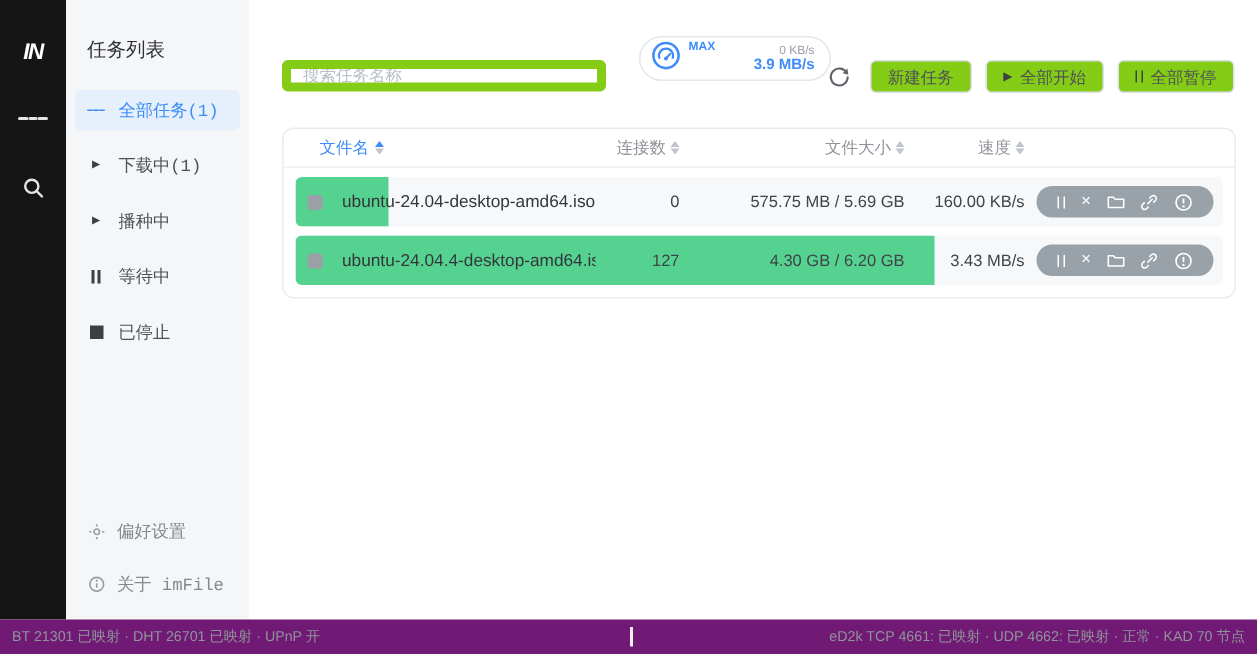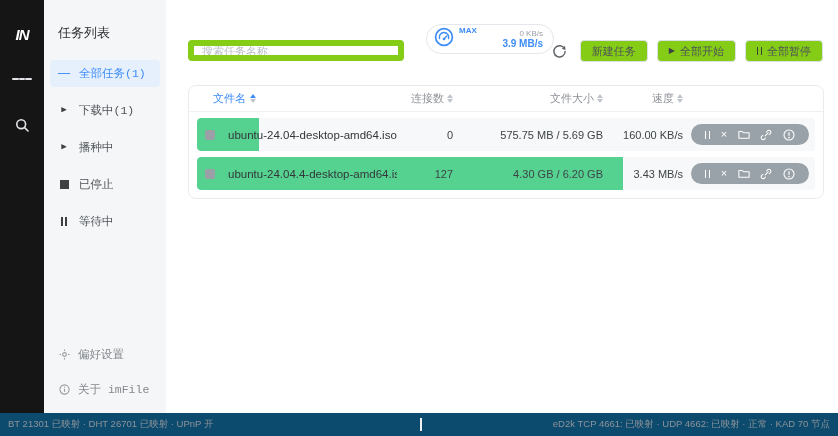--- a/index.html
+++ b/index.html
@@ -82,21 +82,21 @@
   .trow-content{position:relative;display:flex;align-items:center;height:100%;padding:0 6px 0 8px;font-size:11px;color:var(--text-main);}
   .status-square{width:10px;height:10px;border-radius:2px;background:#9aa0a6;margin-right:13px;flex-shrink:0;}
   .fname{flex:1;font-size:11.5px;color:#33373b;white-space:nowrap;overflow:hidden;}
   .cell{white-space:nowrap;}
   .action-pill{width:118px;height:21px;background:var(--pill-bg);border-radius:11px;display:flex;align-items:center;justify-content:space-around;padding:0 9px;margin-left:8px;}
   .pillbtn{background:none;border:none;cursor:pointer;display:flex;align-items:center;justify-content:center;padding:0;height:100%;}
   .pill-pause{width:5px;height:8px;border-left:1.5px solid #fff;border-right:1.5px solid #fff;}
   .pill-x{color:#fff;font-size:11px;line-height:1;}
 
   
-  .statusbar{position:relative;height:23px;background:#0c4a6e;display:flex;align-items:center;justify-content:space-between;padding:0 8px;font-size:9.5px;color:#8f9398;white-space:nowrap;}
+  .statusbar{position:relative;height:23px;background:#701a75;display:flex;align-items:center;justify-content:space-between;padding:0 8px;font-size:9.5px;color:#8f9398;white-space:nowrap;}
   .status-caret{position:absolute;left:420px;top:5px;width:1.5px;height:13px;background:#f0f0f0;}
 </style>
 </head>
 <body>
 
 <div class="app">
 
   <aside class="rail">
     <div class="logo">IN</div>
     <div class="rail-icon bars-icon">
@@ -130,29 +130,29 @@
       <span>下载中(1)</span>
     </div>
     <div class="nav-item">
       <span class="nav-ic">
           <span class="play-glyph">▶</span>
         </span>
       <span>播种中</span>
     </div>
     <div class="nav-item">
       <span class="nav-ic">
+          <span class="pause-glyph"></span>
+        </span>
+      <span>等待中</span>
+    </div>
+    <div class="nav-item">
+      <span class="nav-ic">
           <span class="stop-glyph"></span>
         </span>
       <span>已停止</span>
-    </div>
-    <div class="nav-item">
-      <span class="nav-ic">
-          <span class="pause-glyph"></span>
-        </span>
-      <span>等待中</span>
     </div>
 
     <div class="sidebar-spacer"></div>
 
     <div class="foot-item">
       <span class="nav-ic">
         <svg width="11" height="11" viewBox="0 0 12 12">
             <circle cx="6" cy="6" r="2" fill="none" stroke="#9a9ea3" stroke-width="1.2"></circle>
             <g stroke="#9a9ea3" stroke-width="1.2">
               <line x1="6" y1="0.5" x2="6" y2="2.2"></line>

